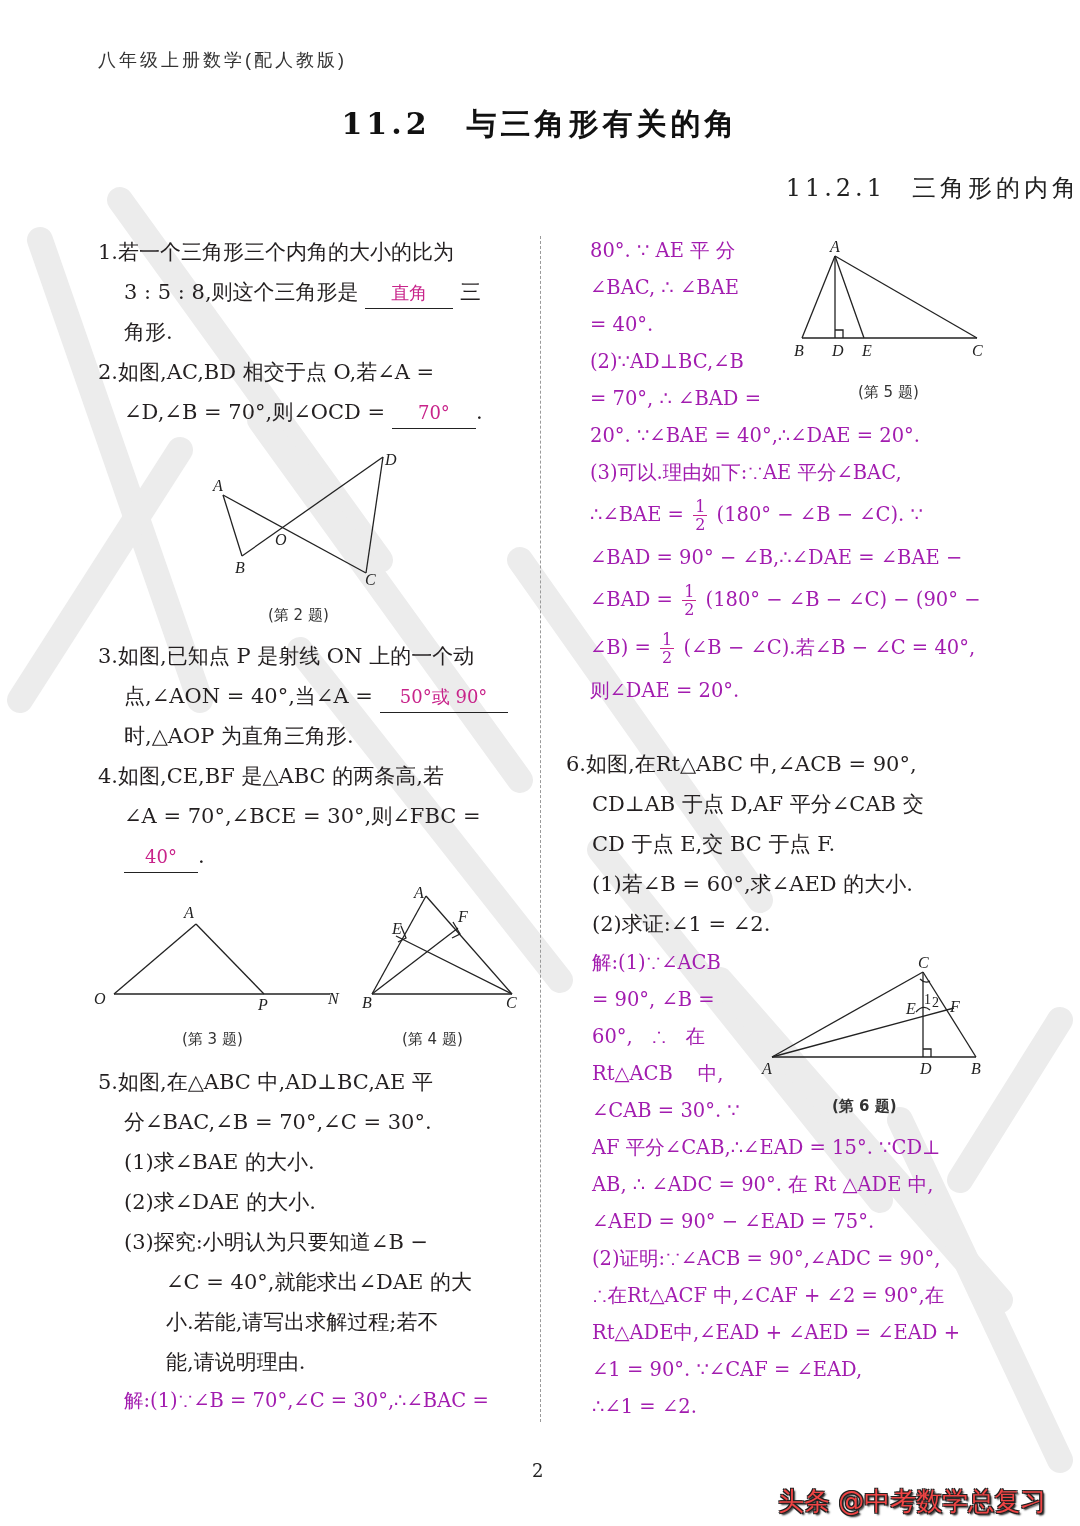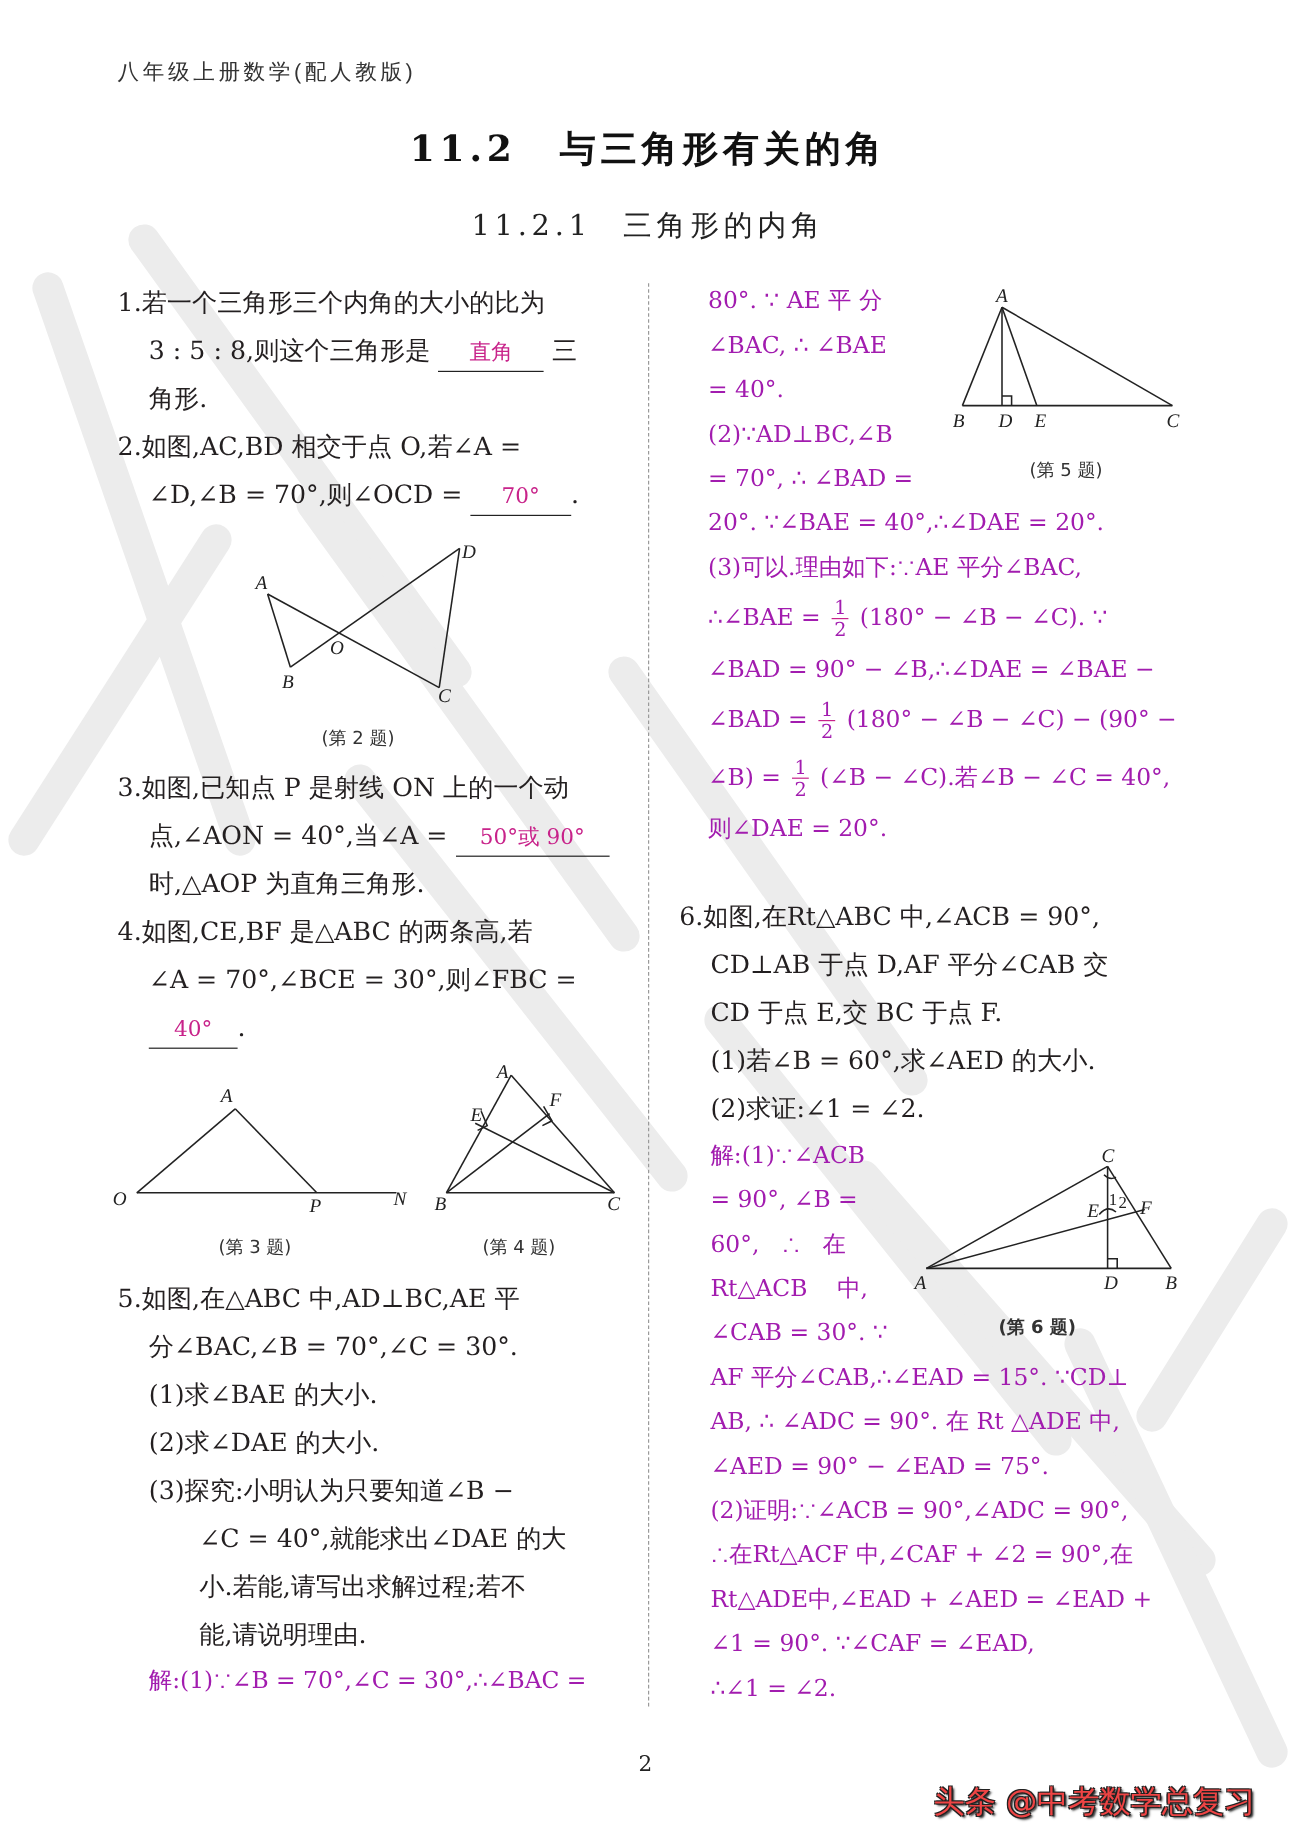--- a/index.html
+++ b/index.html
@@ -16,21 +16,21 @@
     position: absolute; left: 98px; top: 48px; font-size: 18px;
     letter-spacing: 3px; color: #333;
     font-family: Liberation Sans, sans-serif;
   }
   .section-title {
     position: absolute; left: 0; width: 1080px; top: 104px; text-align: center;
     font-size: 30px; font-weight: bold; letter-spacing: 4px; color: #111;
   }
   .section-title .num { margin-right: 36px; }
   .subsection-title {
-    position: absolute; left: 0; width: 1080px; top: 172px; text-align: center;
+    position: absolute; left: 0; width: 1080px; top: 172px; text-align: right;
     font-size: 24px; letter-spacing: 4px; color: #222;
   }
   .subsection-title .num { margin-right: 26px; }
   .col {
     position: absolute; top: 232px; font-size: 21px; line-height: 40px; z-index: 1;
   }
   .col-left { left: 98px; width: 420px; }
   .col-right { left: 590px; width: 395px; }
   .divider {
     position: absolute; left: 540px; top: 236px; height: 1186px; width: 0;

